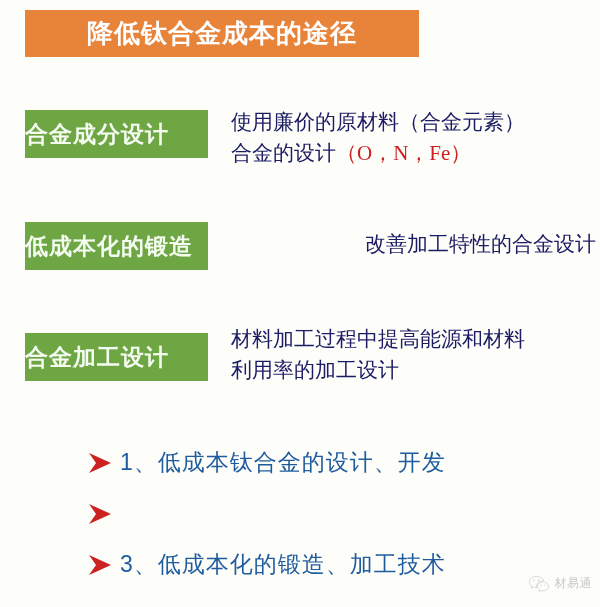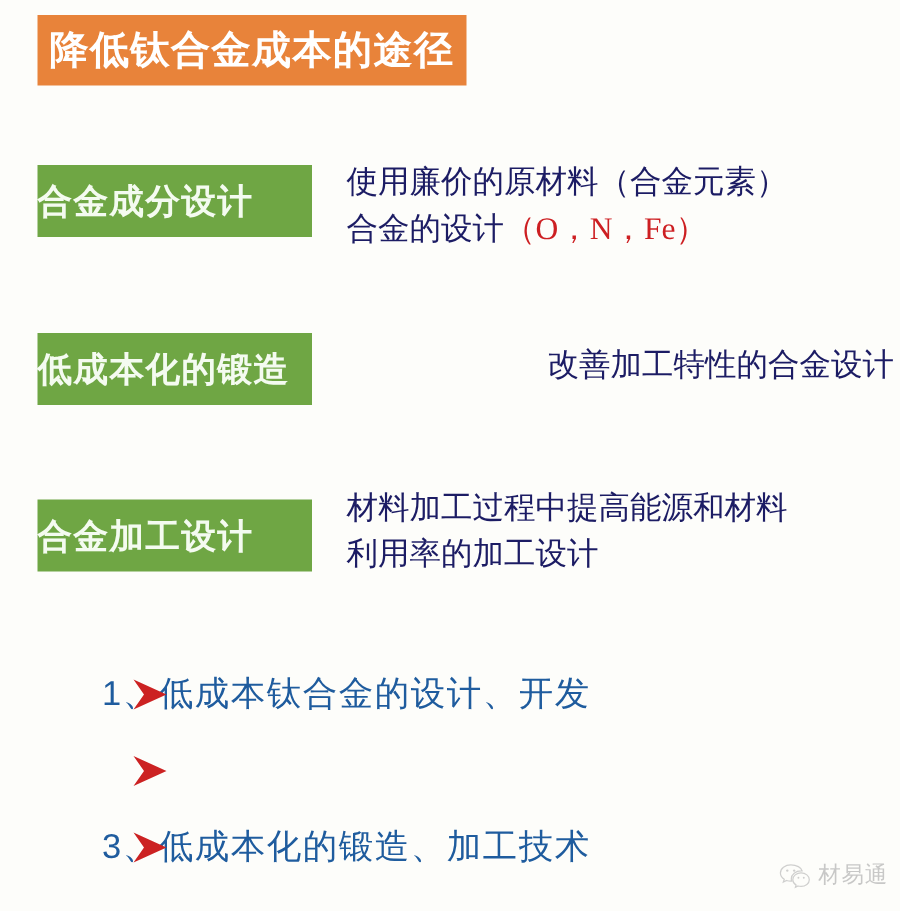--- a/index.html
+++ b/index.html
@@ -18,21 +18,21 @@
   .slide {
     position: absolute;
     inset: 0;
   }
 
   
   .title-box {
     position: absolute;
     left: 25px;
     top: 10px;
-    width: 286px;
+    width: 394px;
     height: 47px;
     background: #e8833a;
     display: flex;
     align-items: center;
     justify-content: center;
   }
   .title-text {
     font-family: "Liberation Serif", "DejaVu Serif", serif;
     font-weight: bold;
     font-size: 26px;
@@ -96,21 +96,21 @@
     position: absolute;
     left: 0;
     top: 437px;
     width: 600px;
   }
   .bullet-item {
     position: relative;
     height: 51px;
     display: flex;
     align-items: center;
-    padding-left: 36px;
+    padding-left: 88px;
   }
   .bullet-arrow {
     position: absolute;
     left: 88px;
     top: 50%;
     transform: translateY(-50%);
     width: 24px;
     height: 22px;
     display: block;
   }
@@ -130,21 +130,21 @@
     right: 8px;
     bottom: 14px;
     display: flex;
     align-items: center;
     gap: 5px;
     opacity: 0.62;
   }
   .wm-icon { width: 22px; height: 19px; display: block; }
   .wm-text {
     font-family: Liberation Serif, serif;
-    font-size: 15px;
+    font-size: 12px;
     color: #a9a9a9;
     letter-spacing: 0.5px;
     white-space: nowrap;
   }
 </style>
 </head>
 <body>
 
 <div class="slide">
 

